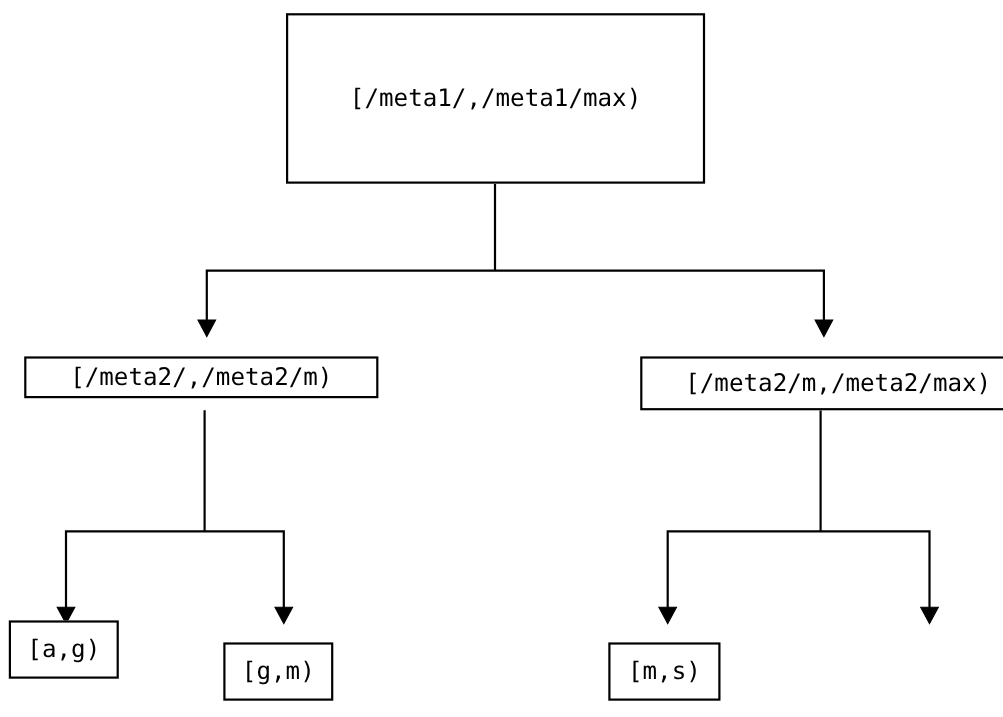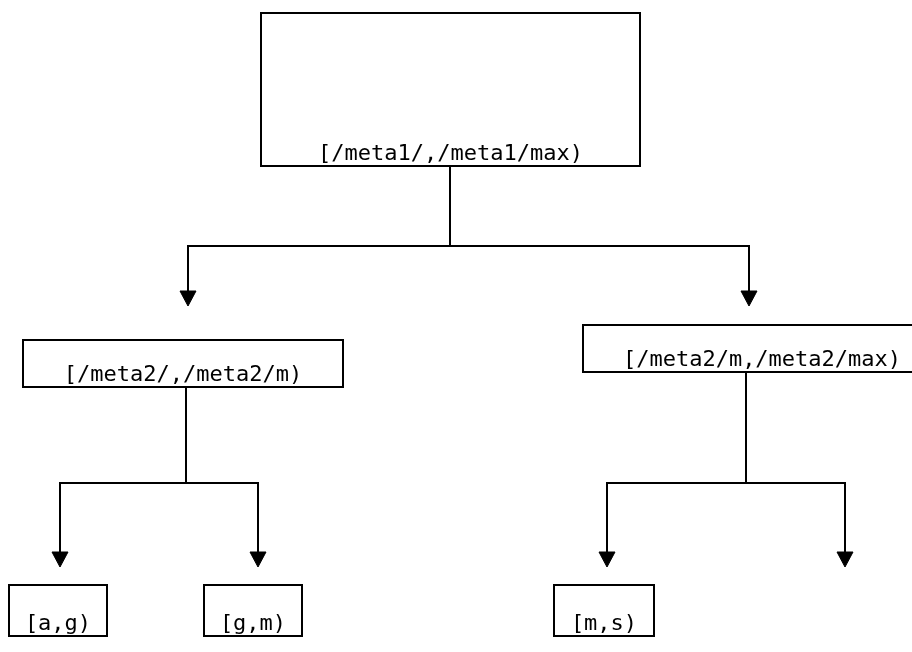--- a/index.html
+++ b/index.html
@@ -28,30 +28,30 @@
   .edges polygon {
     fill:var(--line-color);
     stroke:var(--line-color);
     stroke-width:1;
   }
   .node {
     position:absolute;
     border:2px solid var(--line-color);
     background:var(--bg-color);
     display:flex;
-    align-items:flex-end;
+    align-items:center;
     justify-content:center;
     font-size:22px;
     color:var(--line-color);
     white-space:nowrap;
   }
   .node-root   { left:260px; top:12px;  width:381px; height:155px; }
-  .node-l2l    { left:22px;  top:324px; width:322px; height:49px;margin-top:15px;  }
+  .node-l2l    { left:22px;  top:324px; width:322px; height:38px;  }
   .node-l2r    { left:582px; top:324px; width:360px; height:49px;  }
-  .node-leaf-ag   { left:8px;   top:584px; width:100px; height:53px; }
+  .node-leaf-ag   { left:8px;   top:564px; width:100px; height:53px; }
   .node-leaf-gm   { left:203px; top:584px; width:100px; height:53px; }
   .node-leaf-ms   { left:553px; top:584px; width:102px; height:53px; }
   .node-leaf-smax { left:778px; top:584px; width:127px; height:53px; }
 </style>
 </head>
 <body>
 
 <div class="canvas">
 
   <svg class="edges" width="912" height="652" viewBox="0 0 912 652" xmlns="http://www.w3.org/2000/svg">

